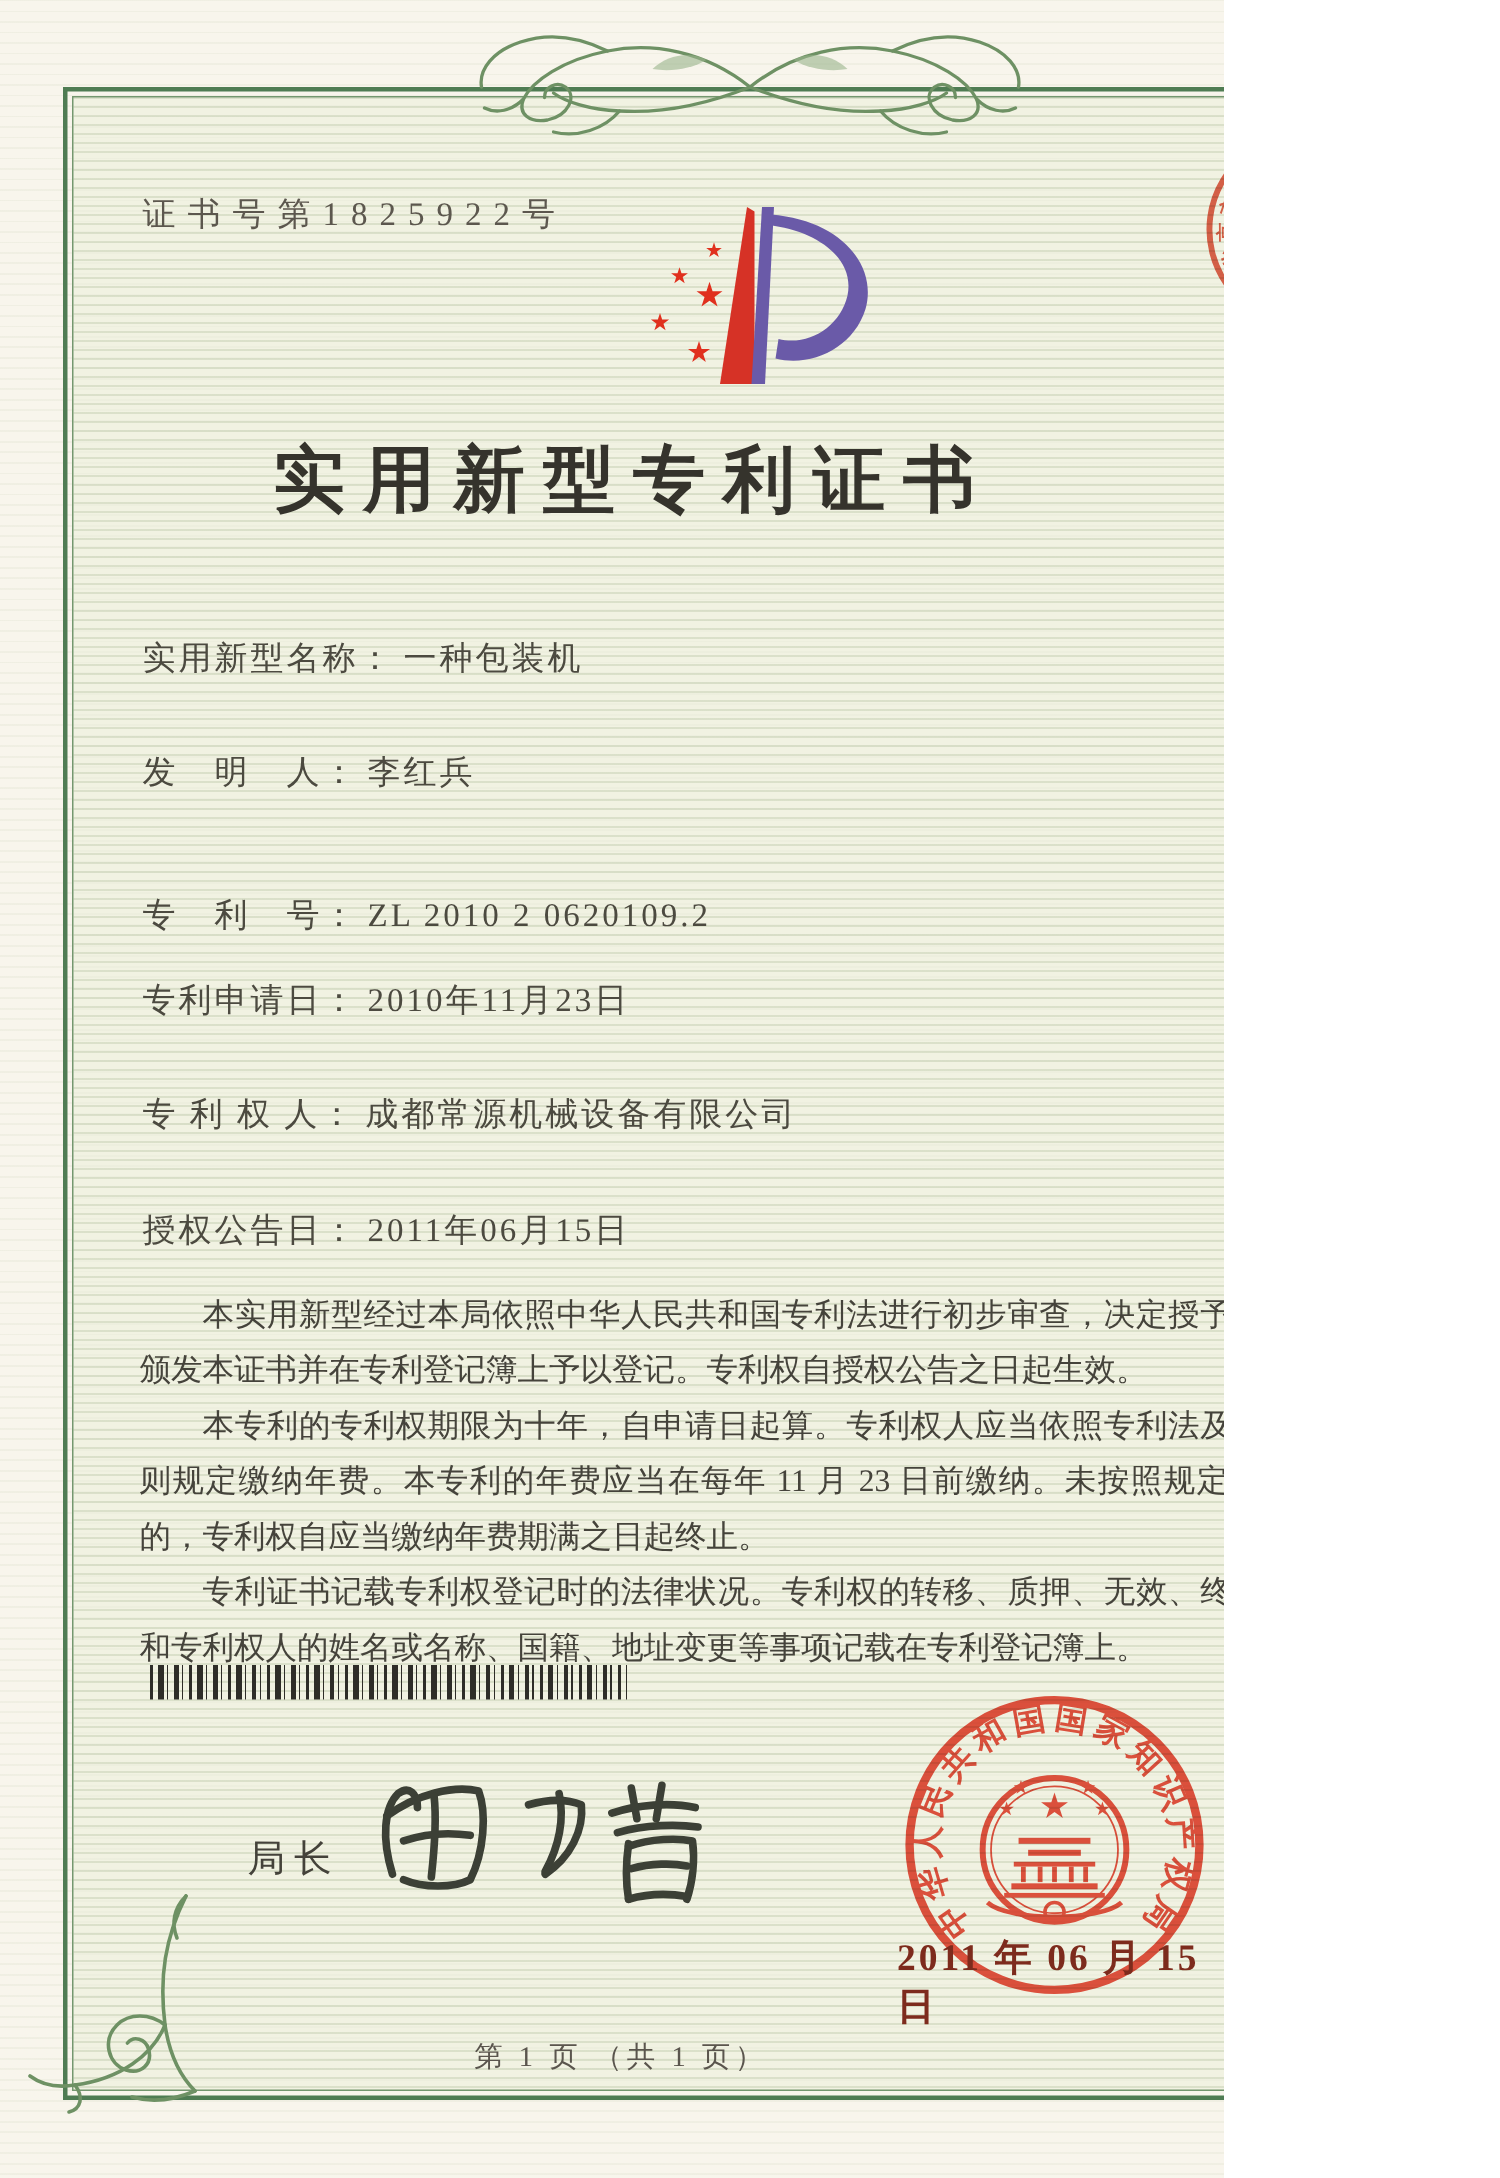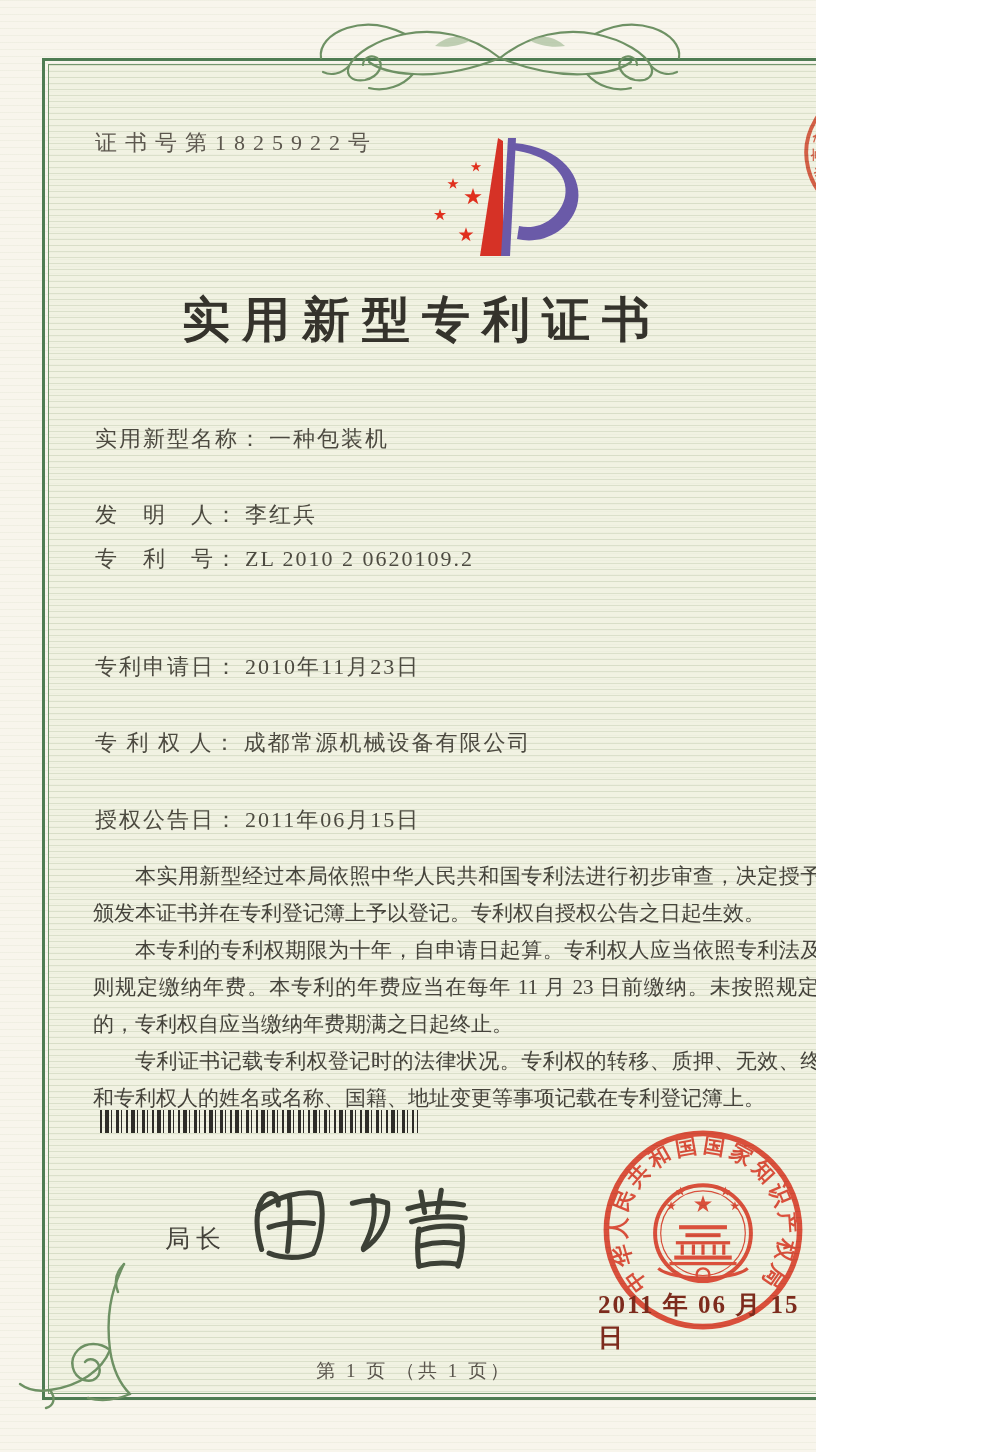--- a/index.html
+++ b/index.html
@@ -35,21 +35,21 @@
     opacity:.88; mix-blend-mode:multiply;
   }
   .tax-stamp text{font-family:"Liberation Serif","DejaVu Serif",serif; font-weight:bold;}
   .doc-title{
     position:absolute; left:0; right:0; top:288px; text-align:center;
     font-size:48px; font-weight:bold; letter-spacing:12px; padding-left:28px;
     color:#35332c;
   }
   .field-row{position:absolute; left:95px; font-size:22px; letter-spacing:2px; color:#4c4a40; white-space:nowrap;}
   .field-row .value{margin-left:6px;}
-  .f0{top:424px;} .f1{top:500px;} .f2{top:544px;} .f3{top:652px;} .f4{top:728px;} .f5{top:805px;}
+  .f0{top:424px;} .f1{top:500px;} .f2{top:595px;} .f3{top:652px;} .f4{top:728px;} .f5{top:805px;}
   .body-text{
     position:absolute; left:93px; top:858px; width:814px;
     font-size:21px; line-height:37px; text-align:justify; color:#45433b;
   }
   .body-text p{margin:0; text-indent:2em;}
   .barcode{
     position:absolute; left:100px; top:1110px; width:318px; height:23px;
     background-image:repeating-linear-gradient(90deg,
       #2e2d28 0px, #2e2d28 2px, rgba(0,0,0,0) 2px, rgba(0,0,0,0) 5px,
       #2e2d28 5px, #2e2d28 9px, rgba(0,0,0,0) 9px, rgba(0,0,0,0) 11px,

